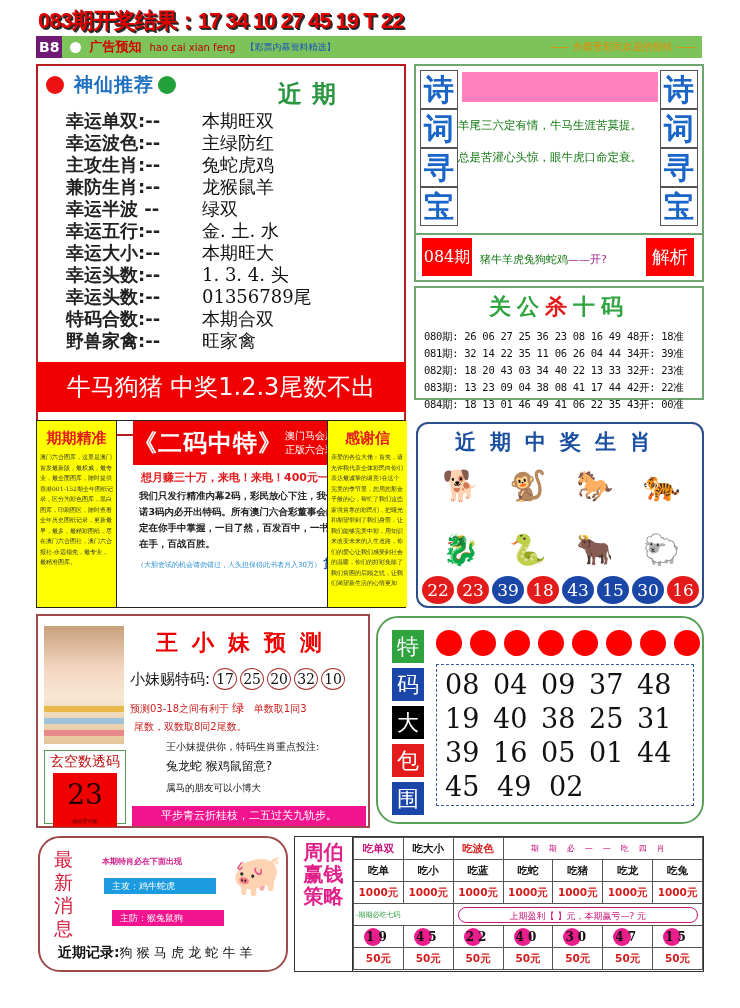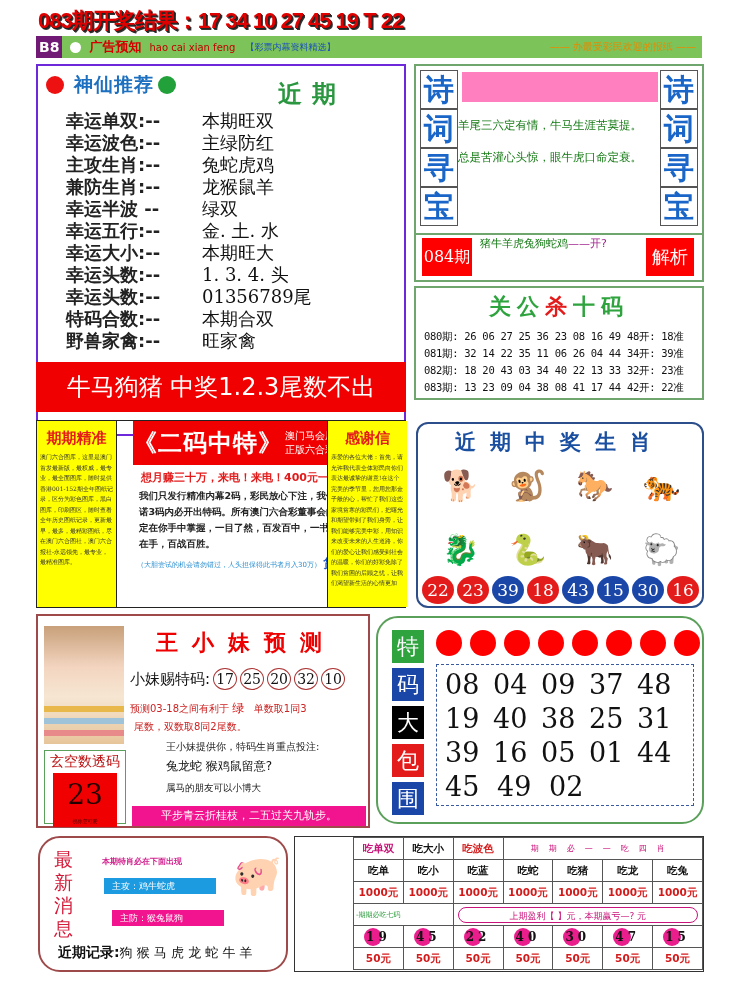--- a/index.html
+++ b/index.html
@@ -8,41 +8,41 @@
 
 #hdr-title{left:38px;top:6px;font-size:22px;font-weight:bold;color:#e00000;letter-spacing:-1px;text-shadow:1px 1px 0 #222,2px 2px 0 #333;font-family:"Liberation Sans",sans-serif;}
 #banner{left:36px;top:36px;width:666px;height:22px;background:#7cc35a;display:flex;align-items:center;font-size:11px;}
 #banner .b8{background:#701a75;color:#fff;font-weight:bold;font-size:14px;padding:0 3px;height:22px;line-height:22px;}
 #banner .dot{width:11px;height:11px;border-radius:50%;background:#fff;margin:0 8px;}
 #banner .ad{color:#d40000;font-weight:bold;font-size:13px;margin-right:8px;}
 #banner .pin{color:#c20000;font-size:10px;margin-right:10px;}
 #banner .sel{color:#1a4fbf;font-size:9px;}
 #banner .right{margin-left:auto;color:#e88a00;font-size:10px;margin-right:6px;}
 
-#p1{left:36px;top:64px;width:370px;height:372px;border:2px solid #6d28d9;}
+#p1{left:36px;top:64px;width:370px;height:372px;border:2px solid #b91c1c;}
 #p1 .head{position:absolute;left:8px;top:6px;display:flex;align-items:center;}
 .rdot{width:18px;height:18px;border-radius:50%;background:#ee1111;display:inline-block;}
 .gdot{width:18px;height:18px;border-radius:50%;background:#22a03a;display:inline-block;}
 #p1 .ttl{color:#1d6fbf;font-size:19px;font-weight:bold;margin:0 4px 0 10px;letter-spacing:1px;}
 #p1 .recent{position:absolute;left:240px;top:12px;color:#2a9640;font-size:24px;font-weight:bold;letter-spacing:10px;}
 #p1 .rows{position:absolute;left:28px;top:44px;}
 #p1 .row{display:flex;height:22px;line-height:22px;}
 #p1 .row .k{width:136px;font-size:18px;font-weight:bold;color:#222;white-space:nowrap;}
 #p1 .row .v{font-size:18px;color:#111;font-family:"DejaVu Serif",serif;white-space:nowrap;}
 
 #redbar{left:36px;top:362px;width:370px;height:50px;background:#f00000;color:#fff;font-size:24px;text-align:center;line-height:50px;}
 
 #p2{left:414px;top:64px;width:290px;height:218px;border:2px solid #6ea66e;}
 .vcol{position:absolute;top:4px;width:38px;}
 .vcol div{height:39px;border:1px solid #555;color:#1a66c8;font-size:30px;font-weight:bold;text-align:center;line-height:38px;background:#fff;}
 #p2 .pink{position:absolute;left:46px;top:6px;width:196px;height:30px;background:#ff7fbf;}
 #p2 .poem{position:absolute;left:42px;font-size:11.5px;color:#147a14;white-space:nowrap;}
 #p2 .sep{position:absolute;left:0;top:167px;width:286px;height:2px;background:#6ea66e;}
 #p2 .issue{position:absolute;left:6px;top:172px;width:50px;height:38px;background:#f00;color:#fff;font-size:16px;text-align:center;line-height:38px;font-family:"DejaVu Serif",serif;}
-#p2 .pred{position:absolute;left:64px;top:170px;font-size:11px;color:#147a14;}
+#p2 .pred{position:absolute;left:64px;top:186px;font-size:11px;color:#147a14;}
 #p2 .pred span{color:#a0268f;}
 #p2 .jx{position:absolute;right:8px;top:172px;width:48px;height:38px;background:#f00;color:#fff;font-size:18px;text-align:center;line-height:38px;}
 
 #p3{left:414px;top:286px;width:290px;height:114px;border:2px solid #6ea66e;}
 #p3 .ttl{text-align:center;font-size:22px;font-weight:bold;letter-spacing:6px;margin-top:4px;}
 #p3 .ttl .g{color:#2ea33e;} #p3 .ttl .r{color:#e31b1b;}
 #p3 .row{font-size:10.5px;font-family:"DejaVu Sans Mono",monospace;padding-left:8px;height:17px;line-height:17px;white-space:nowrap;letter-spacing:-0.3px;}
 
 #p4{left:36px;top:420px;width:370px;height:188px;border:1px solid #222;}
 #p4 .yl{position:absolute;top:0;width:80px;height:186px;background:#ffff00;}
@@ -206,20 +206,21 @@
   <div class="jx">解析</div>
 </div>
 
 <div id="p3" class="abs">
   <div class="ttl"><span class="g">关公</span><span class="r">杀</span><span class="g">十码</span></div>
   <div style="margin-top:6px;">
     <div class="row">080期: 26 06 27 25 36 23 08 16 49 48开: 18准</div>
     <div class="row">081期: 32 14 22 35 11 06 26 04 44 34开: 39准</div>
     <div class="row">082期: 18 20 43 03 34 40 22 13 33 32开: 23准</div>
     <div class="row">083期: 13 23 09 04 38 08 41 17 44 42开: 22准</div>
+    <div class="row">084期: 18 13 01 46 49 41 06 22 35 43开: 00准</div>
   </div>
 </div>
 
 <div id="p4" class="abs">
   <div class="yl" style="left:0;border-right:1px solid #222;">
     <div class="h">期期精准</div>
     <div class="t">澳门六合图库，这里是澳门首发最新版，最权威，最专业，最全面图库，随时提供香港001-152期全年图纸记录，区分为彩色图库，黑白图库，印刷图区，随时查看全年历史图纸记录，更新最早，最多，最精彩图纸，尽在澳门六合图社，澳门六合报社-永远领先，最专业，最精准图库。</div>
   </div>
   <div class="mid">
     <div class="redhead">
@@ -336,20 +337,21 @@
 <div id="p8" class="abs">
   <div class="vt">最新消息</div>
   <div class="s1">本期特肖必在下面出现</div>
   <div class="atk">主攻：鸡牛蛇虎</div>
   <div class="def">主防：猴兔鼠狗</div>
   <div class="pig">🐖</div>
   <div class="rec"><b>近期记录:</b><span>狗 猴 马 虎 龙 蛇 牛 羊</span></div>
 </div>
 
 <div id="p9" class="abs">
+  <div class="vt">周伯赢钱策略</div>
   <table>
     <tbody>
         <tr>
       <td class="pink">吃单双</td>
       <td class="bk">吃大小</td>
       <td class="rd">吃波色</td>
       <td class="mut" colspan="4">期期必——吃四肖</td>
     </tr>
     <tr>
       <td class="bk">吃单</td>

